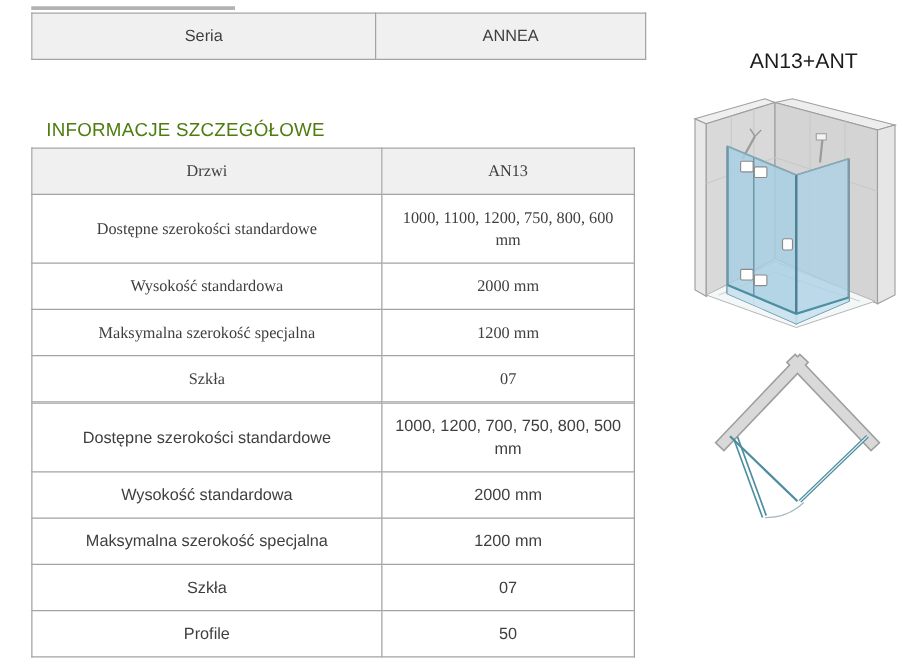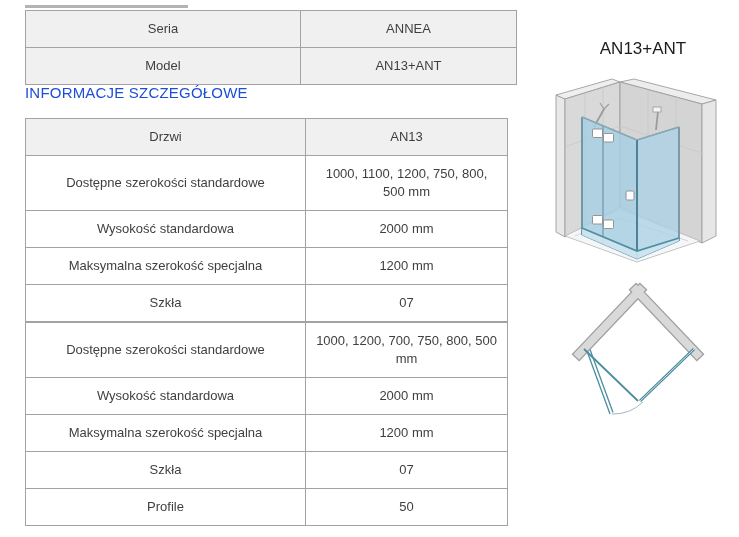--- a/index.html
+++ b/index.html
@@ -12,25 +12,25 @@
   td{
     border:1px solid #a3a3a3;font-size:13px;color:#3f3f3f;
     padding:9px 9px;vertical-align:middle;line-height:18px;height:17px;
     overflow:hidden;
     text-align:center;
   }
   .summary-table{left:25px;top:10px;width:492px;}
   .summary-table td{background:#f0f0f0;}
   .detail-table{left:25px;width:483px;}
   .detail-table tr.head td{background:#f0f0f0;}
-  #detail-door{top:118px;}
+  #detail-door{top:118px;font-family:Liberation Serif, serif;}
   #detail-side{top:322px;}
   .section-heading{
-    position:absolute;left:25px;top:84px;margin:0;
-    font-size:15px;font-weight:400;letter-spacing:.2px;color:#1d4ed8;
+    position:absolute;left:25px;top:84px;margin:12px;
+    font-size:15px;font-weight:400;letter-spacing:.2px;color:#4d7c0f;
   }
   .diagram-title{
     position:absolute;left:543px;top:39px;width:200px;text-align:center;
     font-size:17px;color:#1c1c1c;font-weight:400;
   }
   svg{position:absolute;display:block;}
   #iso-diagram{left:543px;top:72px;width:200px;height:195px;}
   #plan-diagram{left:568px;top:280px;width:145px;height:148px;}
 </style>
 </head>
@@ -41,42 +41,38 @@
 <table class="summary-table">
   <colgroup>
       <col style="width:275px">
       <col>
     </colgroup>
   <tbody>
       <tr>
     <td>Seria</td>
     <td>ANNEA</td>
   </tr>
-  <tr>
-    <td>Model</td>
-    <td>AN13+ANT</td>
-  </tr>
 </tbody>
   </table>
 
 <h2 class="section-heading">INFORMACJE SZCZEGÓŁOWE</h2>
 
 <table class="detail-table" id="detail-door">
   <colgroup>
       <col style="width:280px">
       <col>
     </colgroup>
   <tbody>
       <tr class="head">
     <td>Drzwi</td>
     <td>AN13</td>
   </tr>
   <tr>
     <td>Dostępne szerokości standardowe</td>
-    <td>1000, 1100, 1200, 750, 800, 500 mm</td>
+    <td>1000, 1100, 1200, 750, 800, 600 mm</td>
   </tr>
   <tr>
     <td>Wysokość standardowa</td>
     <td>2000 mm</td>
   </tr>
   <tr>
     <td>Maksymalna szerokość specjalna</td>
     <td>1200 mm</td>
   </tr>
   <tr>

